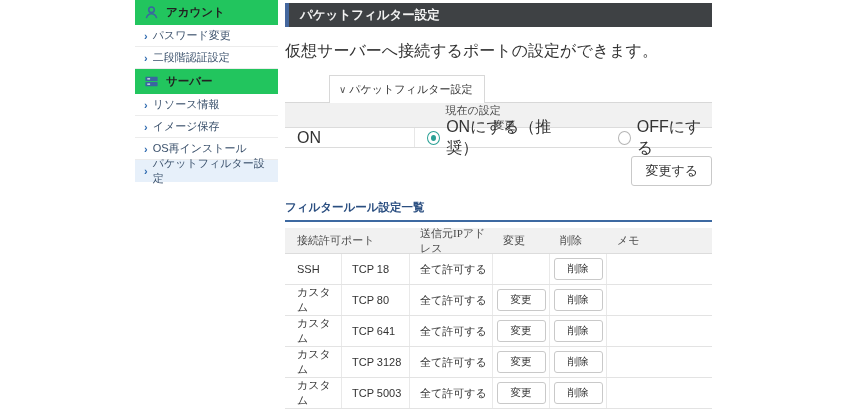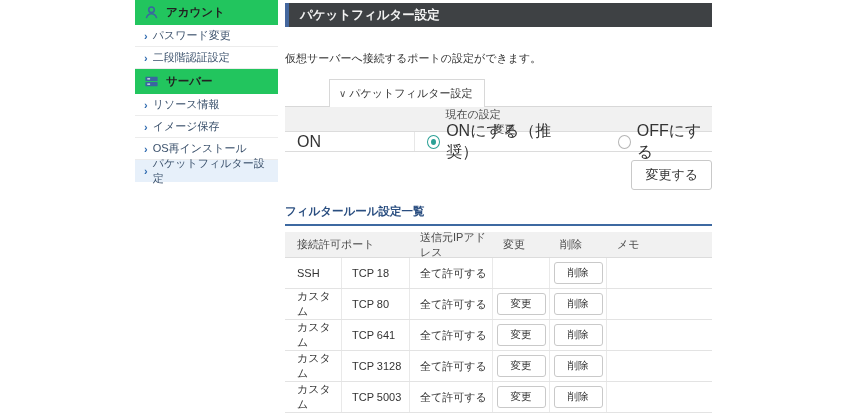--- a/index.html
+++ b/index.html
@@ -14,21 +14,21 @@
   .side-icon { display:inline-flex; width:15px; height:15px; align-items:center; justify-content:center; }
   .side-item { height:22px; display:flex; align-items:center; gap:5px; padding:0 9px;
     font-size:11px; color:#3a506b; border-bottom:1px solid #ececec; cursor:pointer; background:#fff; }
   .side-item.active { background:#e7f0fa; border-bottom:1px solid #e7f0fa; }
   .side-chev { color:#2f6bb0; font-weight:bold; font-size:11px; }
 
   
   .main { position:absolute; left:285px; top:0; width:427px; }
   .page-header { margin-top:3px; height:24px; line-height:24px; background:#3e4144;
     border-left:4px solid #44679e; color:#f2f2f2; font-size:12.5px; font-weight:bold; padding-left:11px; }
-  .desc { margin-top:24px; font-size:11px; color:#333; }
+  .desc { margin-top:14px; font-size:16px; color:#333; }
 
   .tabbar { margin-top:13px; border-bottom:1px solid #d8d8d8;padding-left:44px; }
   .tab { display:inline-block; border:1px solid #d8d8d8; border-bottom:none; background:#fff;
     padding:6px 12px 6px 9px; font-size:11px; color:#333; margin-bottom:-1px; position:relative;
     z-index:2; cursor:pointer; }
   .tab-chev { color:#555; margin-right:3px; font-size:10px; }
 
   .stable-header { display:flex; background:#f1f1f1; height:25px; align-items:center;
     font-size:11px; color:#4a4a4a; border-bottom:1px solid #dcdcdc;flex-direction:column; }
   .stable-header .c1 { width:130px; padding-left:12px; }
@@ -49,21 +49,21 @@
     border-radius:3px; font-size:13px; padding:5px 13px; cursor:pointer;
     font-family:"Liberation Sans","DejaVu Sans",sans-serif; }
 
   .rules-title { margin-top:14px; font-size:11.5px; font-weight:bold; color:#2a4e80;
     padding-bottom:5px; border-bottom:2px solid #3d69a1; }
 
   .rtable { margin-top:6px; }
   .rhead { display:flex; background:#f1f1f1; height:26px; align-items:center; font-size:11px;
     color:#4a4a4a; border-bottom:1px solid #dcdcdc; }
   .rhead .hc1 { width:125px; padding-left:12px; }
-  .rhead .hc3 { width:83px; padding-left:10px; }
+  .rhead .hc3 { width:83px; padding-left:10px;font-family:Liberation Serif, serif; }
   .rhead .hc4 { width:57px; padding-left:10px; }
   .rhead .hc5 { width:57px; padding-left:10px; }
   .rhead .hc6 { flex:1; padding-left:10px; }
   .rrow { display:flex; height:31px; align-items:stretch; font-size:11px; border-bottom:1px solid #e3e3e3; }
   .rrow .cell { display:flex; align-items:center; border-right:1px solid #e9e9e9; }
   .rrow .rc1 { width:57px; padding-left:12px; }
   .rrow .rc2 { width:68px; padding-left:10px; }
   .rrow .rc3 { width:83px; padding-left:10px;font-family:Liberation Mono, monospace; }
   .rrow .rc4 { width:57px; justify-content:center; }
   .rrow .rc5 { width:57px; justify-content:center; }

